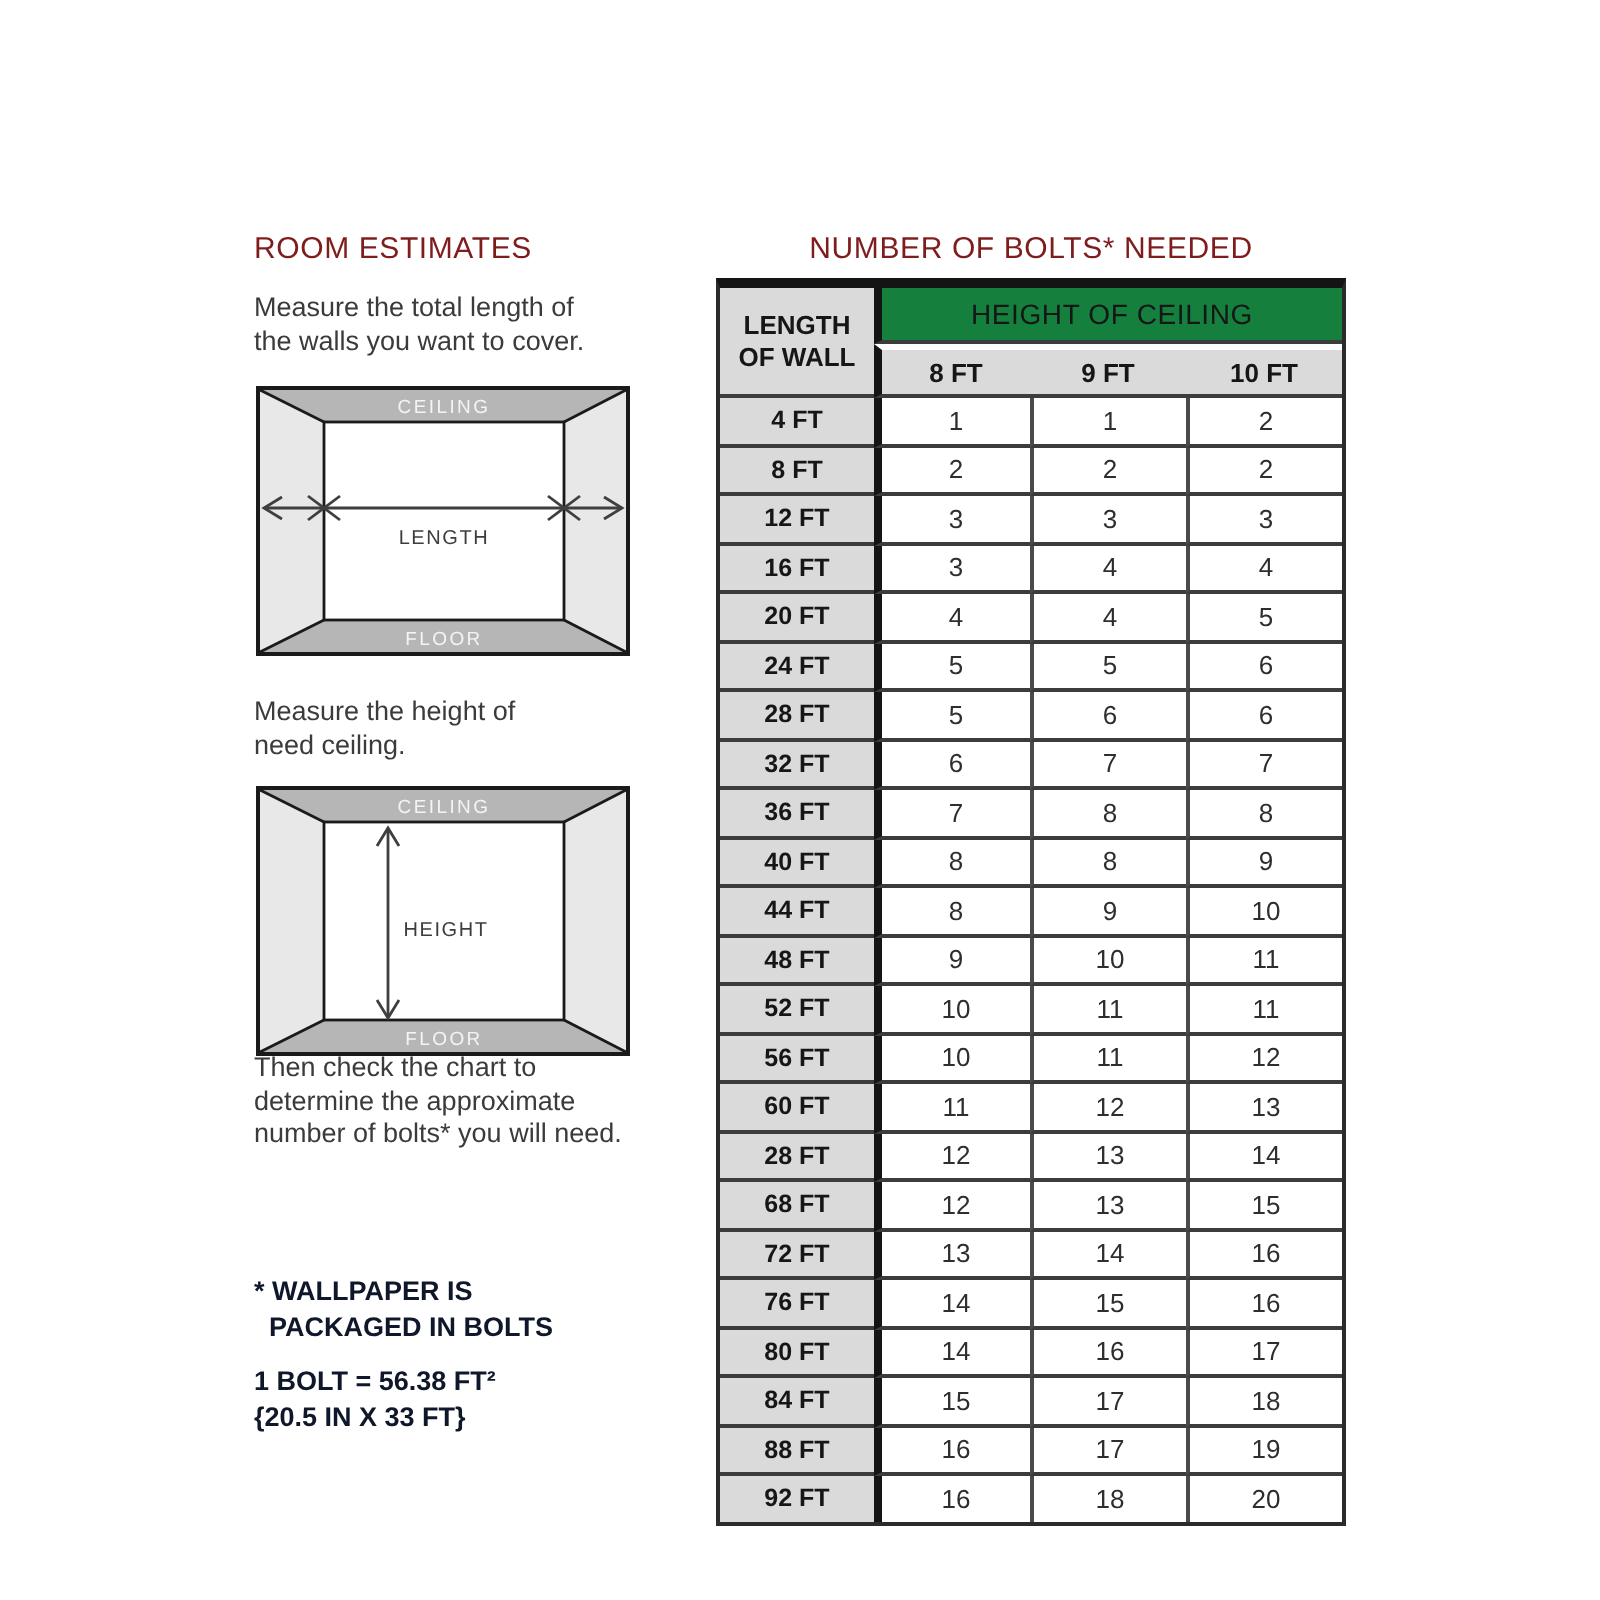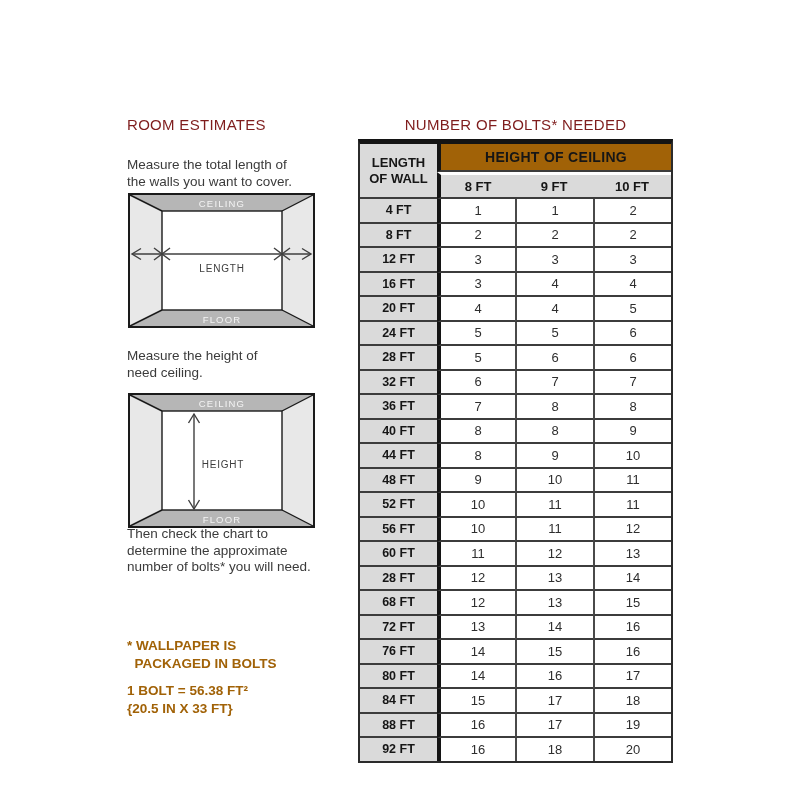--- a/index.html
+++ b/index.html
@@ -14,26 +14,26 @@
   .section-label {
     position:absolute; font-size:15px; font-weight:400;
     color:#7f1d1d; letter-spacing:0.3px;
   }
   .room-label { left:127px; top:116px; }
   .table-label { left:358px; top:116px; width:315px; text-align:center; }
   .body-text {
     position:absolute; left:127px; width:230px;
     font-size:13.5px; line-height:16.5px; color:#3b3b3b; white-space:pre-line;
   }
-  .step1 { top:146px;margin-top:11px; }
+  .step1 { top:146px; }
   .step2 { top:348px; }
   .step3 { top:526px; }
   .bold-note {
     position:absolute; left:127px; width:230px;
-    font-size:13.5px; line-height:18px; font-weight:700; color:#a16207;
+    font-size:13.5px; line-height:18px; font-weight:700; color:#0f172a;
     white-space:pre-wrap;
   }
   .footnote { top:637px; }
   .boltinfo { top:682px; }
   .room-svg { position:absolute; left:128px; width:187px; height:135px; }
   .d1 { top:193px; }
   .d2 { top:393px; }
   .room-svg .outer { fill:#ffffff; stroke:#1a1a1a; stroke-width:3; }
   .room-svg .ceilfloor { fill:#b6b6b6; }
   .room-svg .sidewall { fill:#e8e8e8; }
@@ -53,21 +53,21 @@
     border:2px solid #2b2b2b; border-top:5px solid #141414;
   }
   table { width:100%; border-collapse:separate; border-spacing:0; table-layout:fixed; }
   col.c1 { width:77px; }
   th, td { padding:0; text-align:center; vertical-align:middle; }
   th.corner {
     background:#dadada; font-weight:700; font-size:13px; line-height:16px;
     color:#161616; white-space:pre-line; border-bottom:2px solid #3c3c3c;
   }
   th.group {
-    background:#a16207; font-weight:700; font-size:14px; letter-spacing:0.3px;
+    background:#15803d; font-weight:400; font-size:14px; letter-spacing:0.3px;
     color:#161616; height:26px;
     border-left:4px solid #141414; border-bottom:2px solid #3c3c3c;
   }
   tr.subrow th {
     background:#dadada; font-weight:700; font-size:13px; color:#161616;
     height:22px; border-top:3px solid #ffffff; border-bottom:2px solid #3c3c3c;
   }
   tr.subrow th:first-child { border-left:4px solid #141414; }
   tbody th {
     background:#dadada; font-weight:700; font-size:12.5px; color:#161616;

